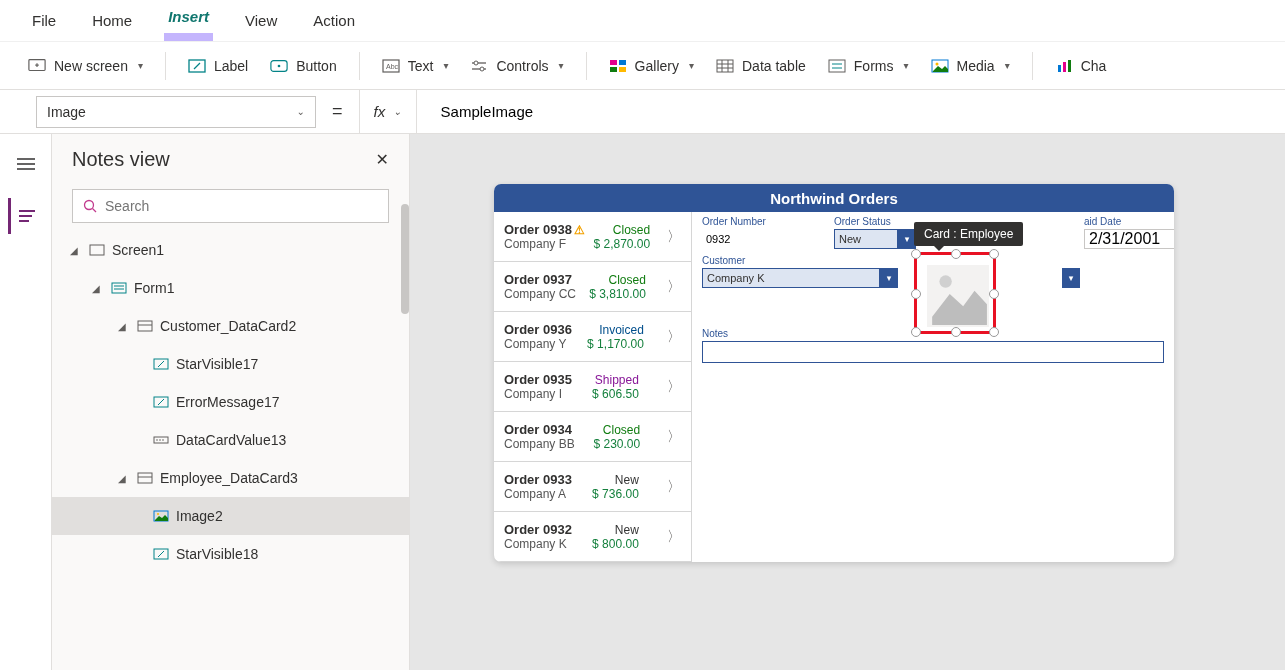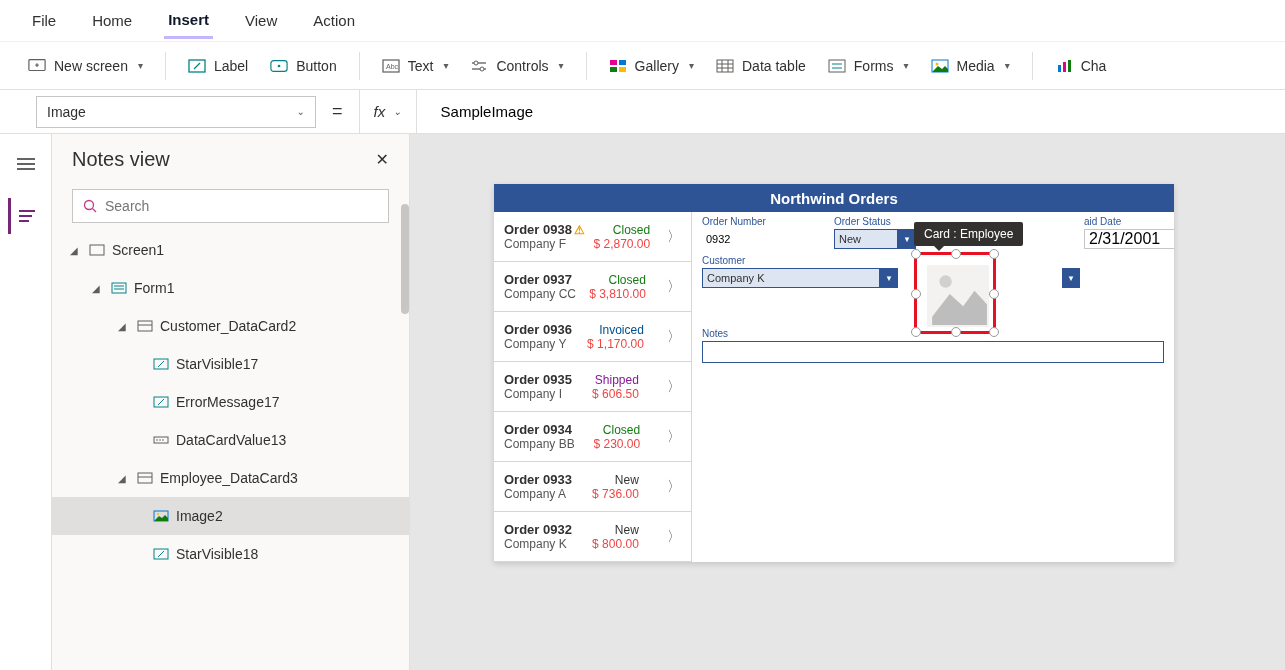--- a/index.html
+++ b/index.html
@@ -1,21 +1,21 @@
 <!DOCTYPE html>
 <html><head>
 <meta charset="utf-8">
 <style>
 * { box-sizing: border-box; margin: 0; padding: 0; }
 body { font-family: "Segoe UI", Tahoma, sans-serif; font-size: 13px; color: #323130; background: #fff; width: 1285px; height: 670px; overflow: hidden; }
 
 
 .menubar { display: flex; align-items: center; height: 42px; padding: 0 28px; gap: 28px; border-bottom: 1px solid #f0f0f0; }
 .menubar-item { font-size: 15px; color: #323130; cursor: pointer; padding: 8px 4px; }
-.menubar-item.active { color: #0f172a; font-weight: 600; border-bottom: 3px solid #c4b5fd; }
+.menubar-item.active { color: #0f766e; font-weight: 600; border-bottom: 8px solid #c4b5fd; font-style: italic; }
 
 
 .ribbon { display: flex; align-items: center; height: 48px; border-bottom: 1px solid #e1dfdd; padding: 0 28px; gap: 22px; }
 .ribbon-divider { width: 1px; height: 28px; background: #e1dfdd; }
 .ribbon-btn { display: flex; align-items: center; gap: 8px; font-size: 14px; color: #323130; cursor: pointer; }
 .ribbon-btn .ico { width: 18px; height: 18px; display: inline-flex; align-items: center; justify-content: center; }
 .chev { font-size: 10px; color: #605e5c; margin-left: 2px; }
 
 
 .formulabar { display: flex; align-items: center; height: 44px; border-bottom: 1px solid #e1dfdd; padding: 0 0 0 36px; gap: 12px; }
@@ -42,31 +42,31 @@
 .tree-node.selected { background: #e1dfdd; }
 .tree-node.l1 { padding-left: 18px; }
 .tree-node.l2 { padding-left: 40px; }
 .tree-node.l3 { padding-left: 66px; }
 .tree-node.l4 { padding-left: 100px; }
 .tree-expand { width: 12px; font-size: 10px; color: #605e5c; }
 .tree-ico { width: 18px; height: 14px; display: inline-flex; align-items: center; justify-content: center; }
 
 
 .canvas-area { flex: 1; background: #e6e6e6; padding: 50px 0 0 84px; }
-.app-window { width: 680px; height: 378px; background: #fff; box-shadow: 0 2px 6px rgba(0,0,0,0.15); overflow: hidden; position: relative; }
+.app-window { width: 680px; height: 378px; background: #fff; box-shadow: 0 2px 6px rgba(0,0,0,0.15); overflow: hidden; position: relative; border-radius: 7px; }
 .app-header { height: 28px; background: #2f5496; color: #fff; display: flex; align-items: center; justify-content: center; font-weight: 700; font-size: 15px; }
 .app-body { display: flex; height: calc(100% - 28px); }
 .order-list { width: 220px; border-right: 1px solid #d6d6d6; overflow-y: hidden; }
 .order-item { height: 50px; border-bottom: 1px solid #d6d6d6; padding: 6px 10px; display: flex; align-items: center; justify-content: space-between; }
 .order-left { display: flex; flex-direction: column; }
 .order-right { display: flex; flex-direction: column; align-items: flex-end; }
 .order-title { font-weight: 600; font-size: 13px; display: flex; align-items: center; gap: 2px; }
 .order-company { font-size: 12px; color: #555; }
 .order-status { font-size: 12px; }
-.order-amount { font-size: 12px; color: #ef4444; }
+.order-amount { font-size: 12px; color: #15803d; }
 .status-closed { color: #107c10; }
 .status-invoiced { color: #004e8c; }
 .status-shipped { color: #881798; }
 .status-new { color: #333; }
 .chevron-right { color: #605e5c; font-size: 14px; margin-left: 8px; }
 .warn-ico { color: #f2a100; font-size: 12px; }
 
 
 .detail { flex: 1; padding: 4px 10px; position: relative; }
 .detail-row { display: flex; gap: 24px; margin-bottom: 6px; }

